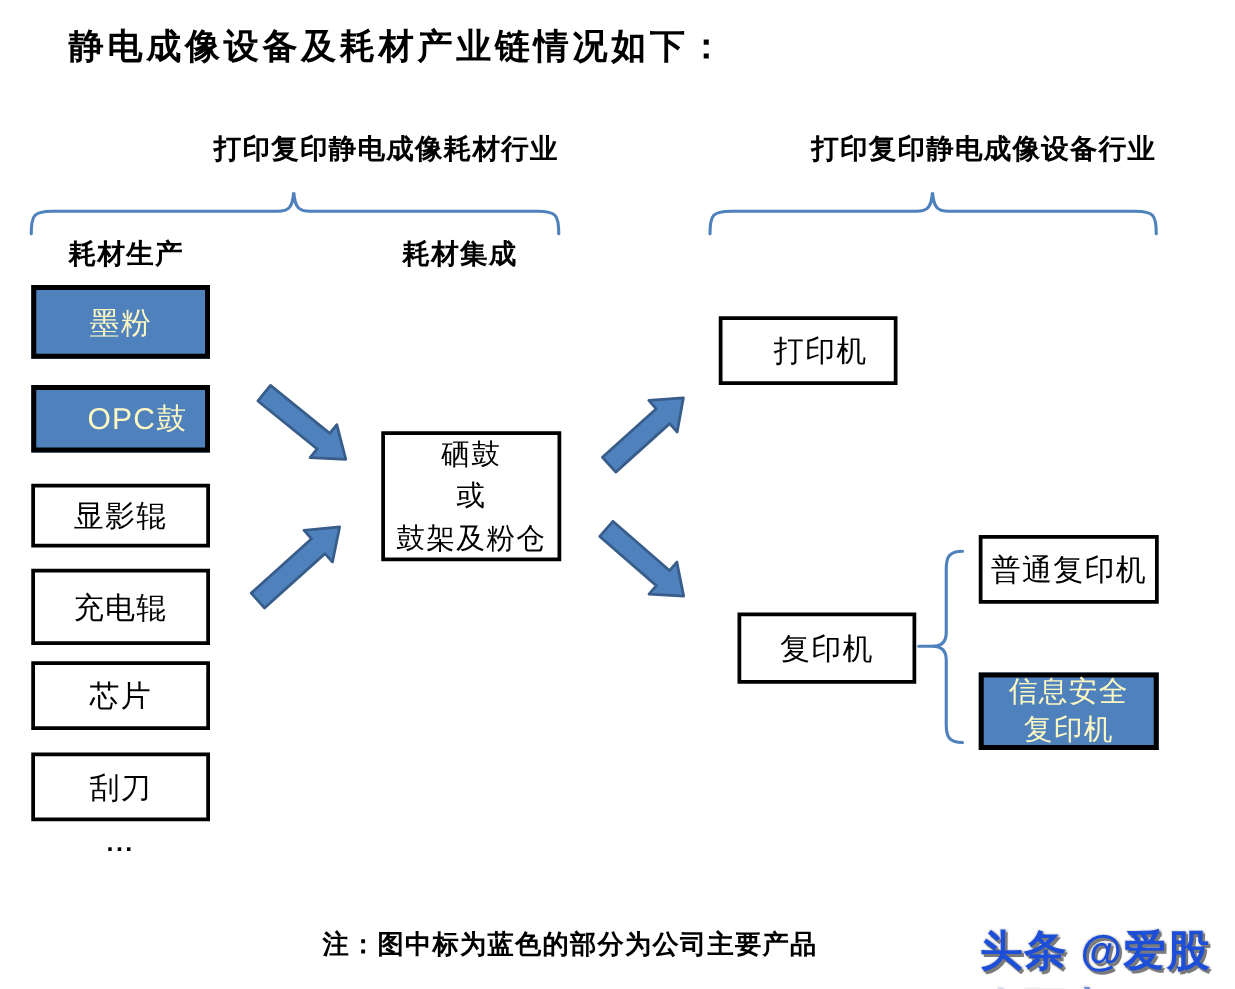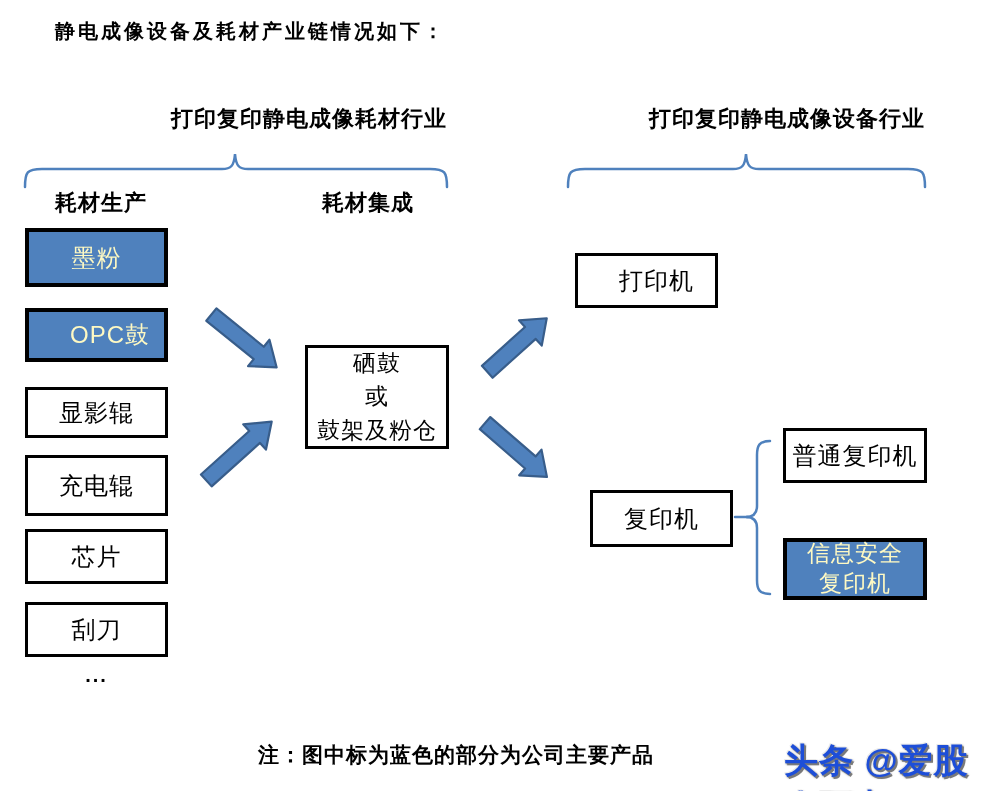--- a/index.html
+++ b/index.html
@@ -4,21 +4,21 @@
 <style>
   html,body { margin:0; padding:0; background:#ffffff; }
   #page {
     position:relative; width:988px; height:791px; background:#ffffff;
     font-family:"Liberation Sans", sans-serif; color:#000; overflow:hidden;
   }
   .serif { font-family:"Liberation Serif","DejaVu Serif",serif; }
 
   #doc-title {
     position:absolute; left:55px; top:18px;
-    font-size:20px; letter-spacing:3px; font-weight:600;
+    font-size:28px; letter-spacing:3px; font-weight:600;
   }
 
   .section-header {
     position:absolute; top:104px; text-align:right;
     font-size:22px; font-weight:bold; letter-spacing:1px;
   }
   #header-consumables { left:25px;  width:422px; }
   #header-equipment   { left:568px; width:357px; }
 
   .col-label {

